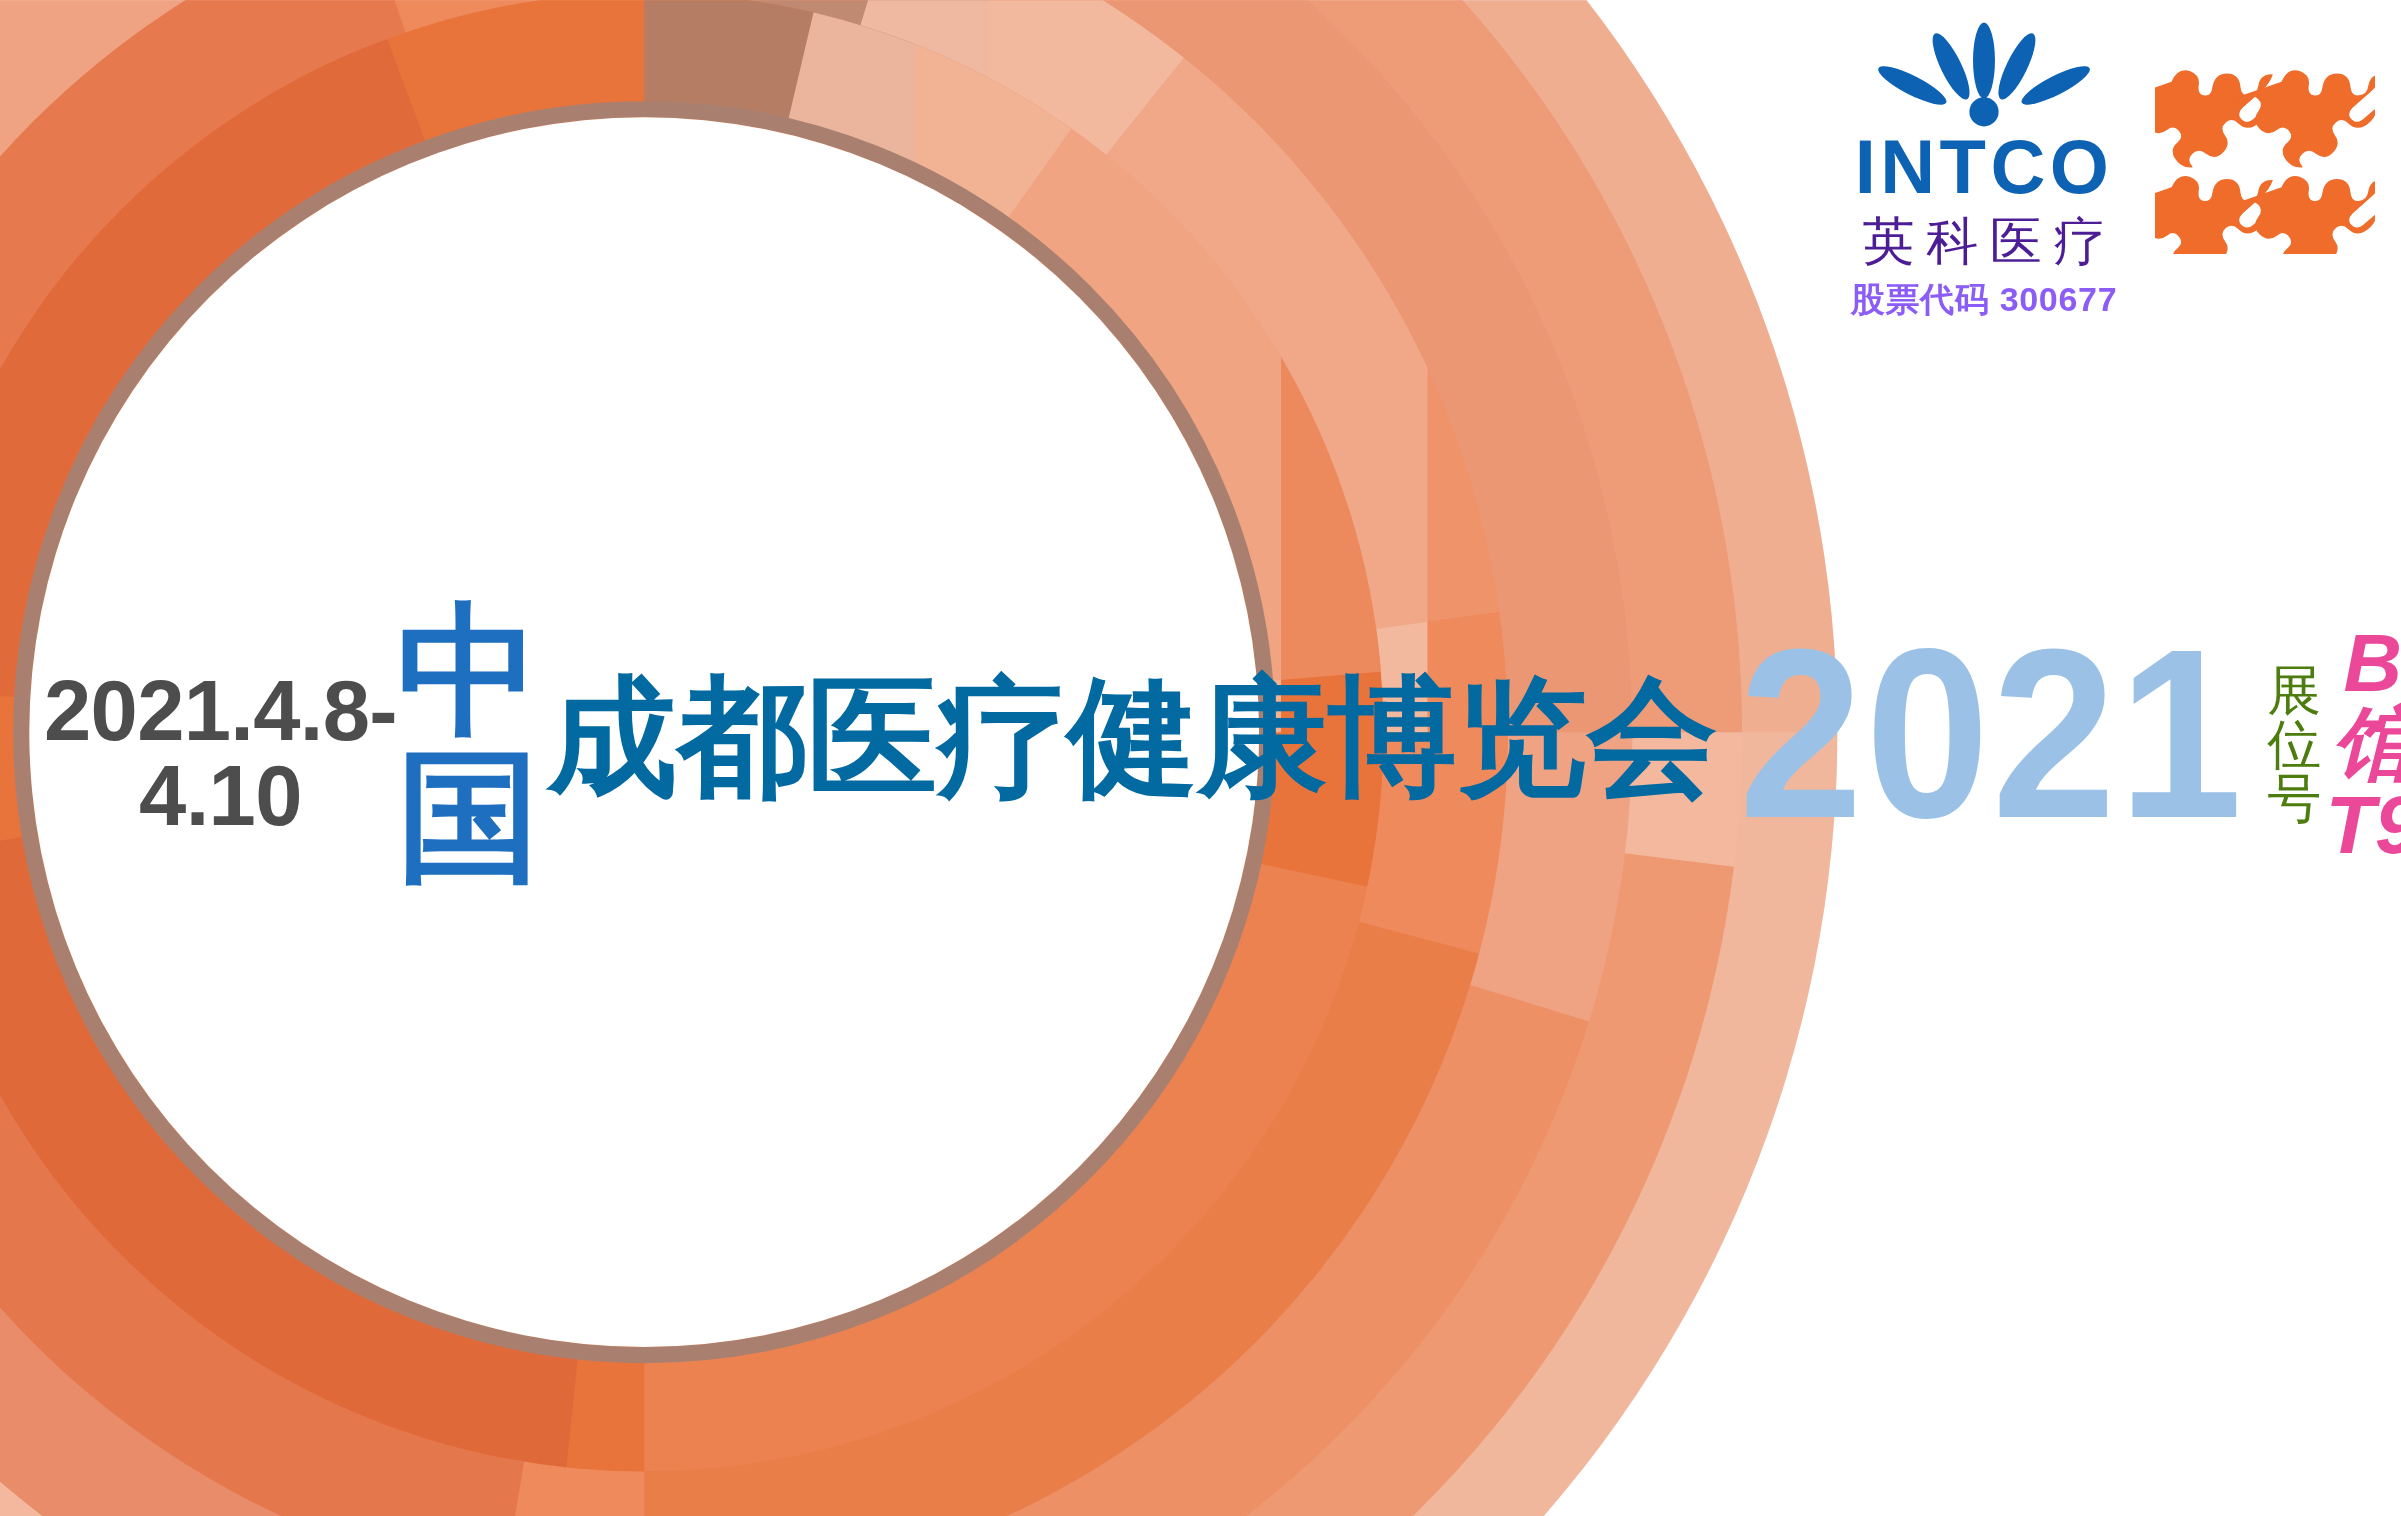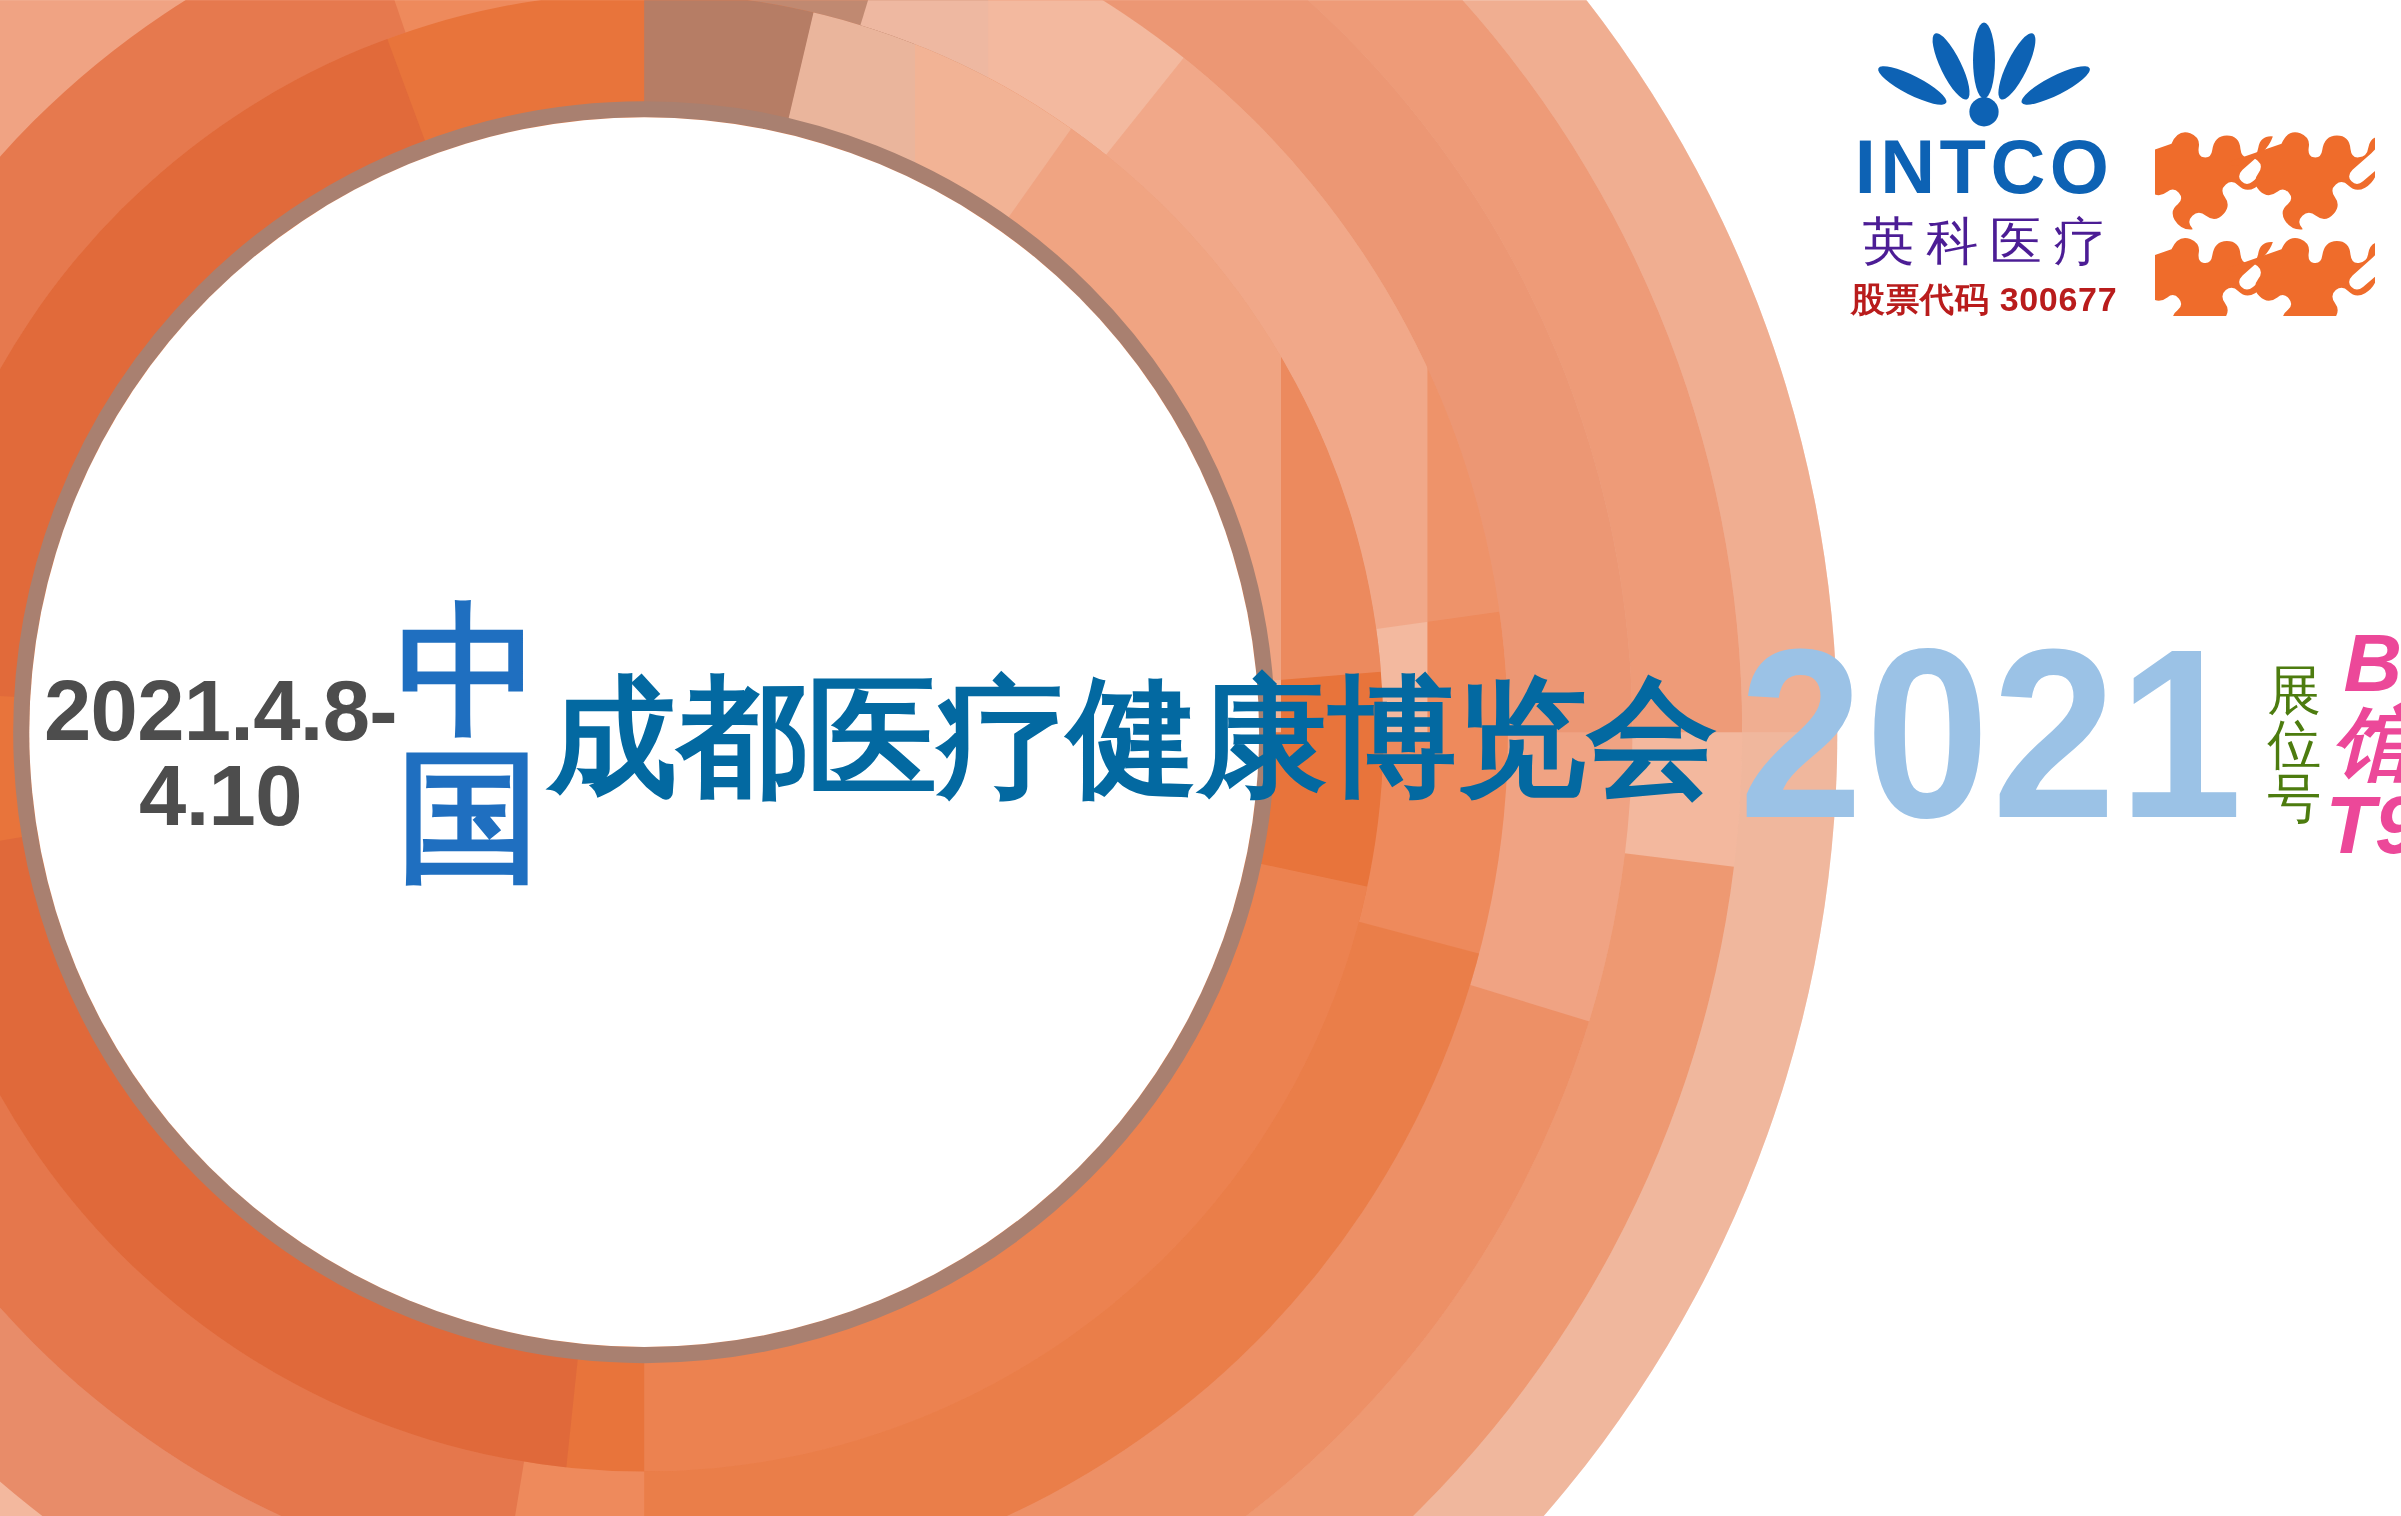--- a/index.html
+++ b/index.html
@@ -99,21 +99,21 @@
     font-style: italic;
   }
 
   
   #logo-area {
     position: absolute;
     right: 26px;
     top: 17.6px;
     display: flex;
     flex-direction: row;
-    align-items: flex-end;
+    align-items: flex-start;
     gap: 32px;
   }
 
   #intco-block {
     display: flex;
     flex-direction: column;
     align-items: center;
   }
 
   #intco-mark {
@@ -135,21 +135,21 @@
     color: #4c1d95;
     letter-spacing: 11.7px;
     line-height: 1;
     margin-top: 10.2px;
     padding-left: 11.7px;
   }
 
   .stock-line {
     font-size: 34px;
     font-weight: bold;
-    color: #b91c1c;
+    color: #8b5cf6;
     letter-spacing: 0.7px;
     line-height: 1;
     margin-top: 14.6px;
   }
 
   #puzzle-mark {
     width: 220px;
     height: 220px;
     margin-top: 16px;
   }

